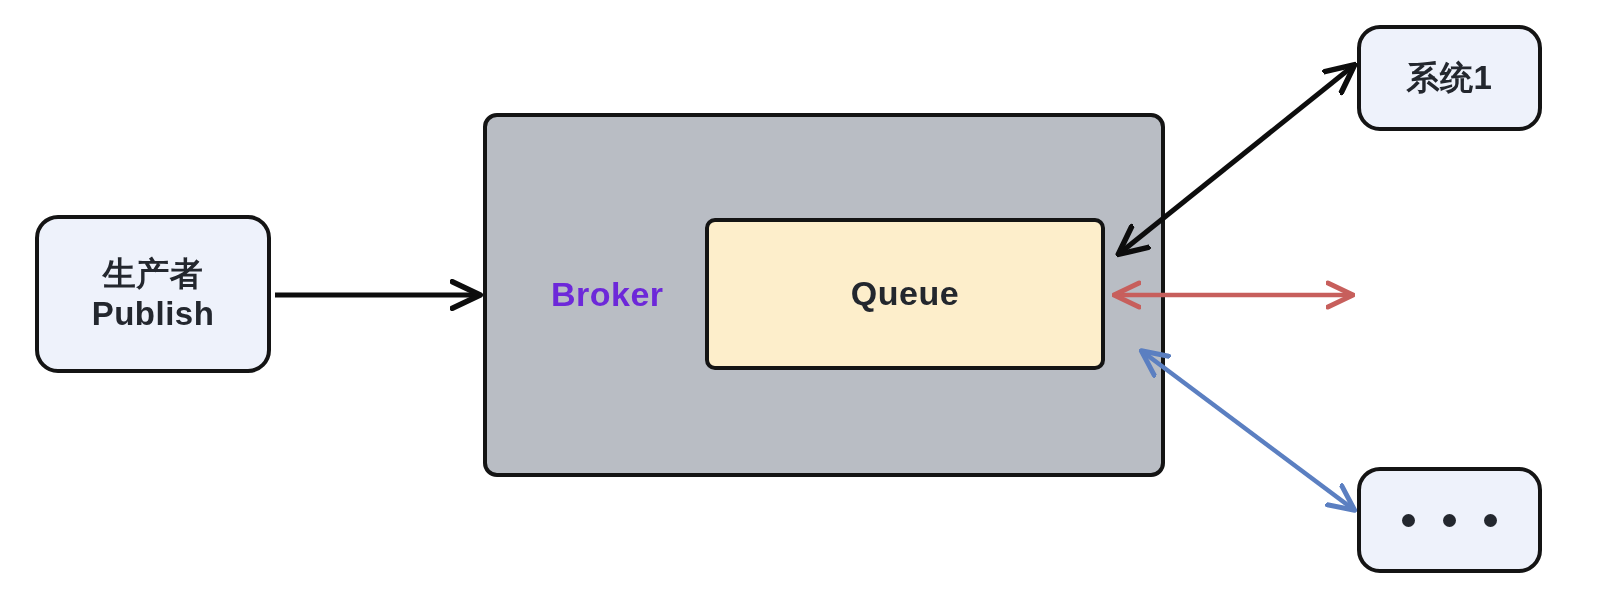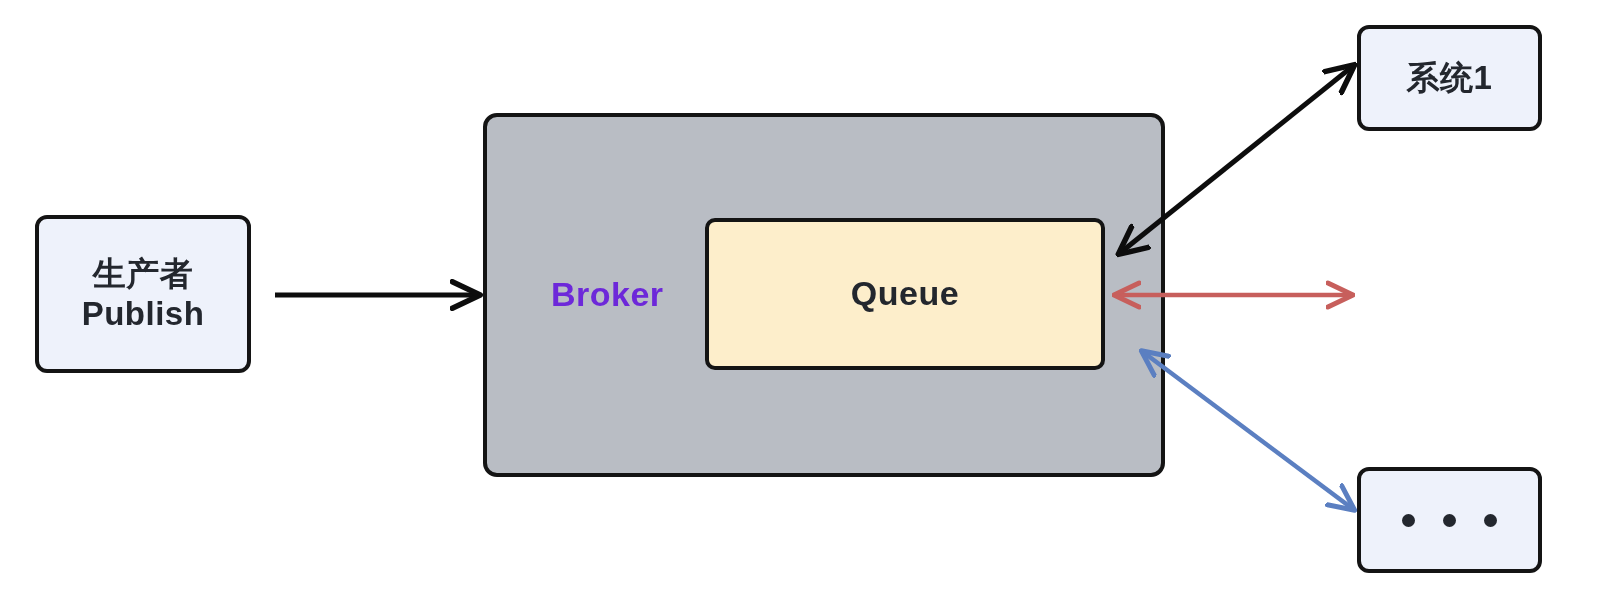--- a/index.html
+++ b/index.html
@@ -18,21 +18,21 @@
     overflow: hidden;
   }
   .node {
     position: absolute;
     box-sizing: border-box;
     display: flex;
     flex-direction: column;
     align-items: center;
     justify-content: center;
     border: 4px solid #141414;
-    border-radius: 12px;
+    border-radius: 23px;
     font-weight: bold;
     color: #23272e;
     text-align: center;
     line-height: 1.22;
     letter-spacing: 0.5px;
   }
   .node-endpoint {
     background: #eef2fb;
     font-size: 33px;
   }
@@ -88,21 +88,21 @@
 <div id="canvas">
 
   <div class="node node-broker" id="node-broker" style="left: 483px; top: 113px; width: 682px; height: 364px; background: rgb(185, 189, 196); border-color: rgb(20, 20, 20);">
     <span class="broker-label">Broker</span>
   </div>
 
   <div class="node node-queue" id="node-queue" style="left: 705px; top: 218px; width: 400px; height: 152px; background: rgb(253, 238, 203); border-color: rgb(20, 20, 20);">
     <span>Queue</span>
   </div>
 
-  <div class="node node-producer" id="node-producer" style="left: 35px; top: 215px; width: 216px; height: 158px; background: rgb(238, 242, 251); border-color: rgb(20, 20, 20);">
+  <div class="node node-producer" id="node-producer" style="left: 35px; top: 215px; width: 236px; height: 158px; background: rgb(238, 242, 251); border-color: rgb(20, 20, 20);">
     <span class="line1">生产者</span>
     <span class="line2">Publish</span>
   </div>
 
   <div class="node node-endpoint" id="node-system1" style="left: 1357px; top: 25px; width: 185px; height: 106px; background: rgb(238, 242, 251); border-color: rgb(20, 20, 20);">
     <span>系统1</span>
   </div>
 
 
   <div class="node node-endpoint" id="node-system-more" style="left: 1357px; top: 467px; width: 185px; height: 106px; background: rgb(238, 242, 251); border-color: rgb(20, 20, 20);">

